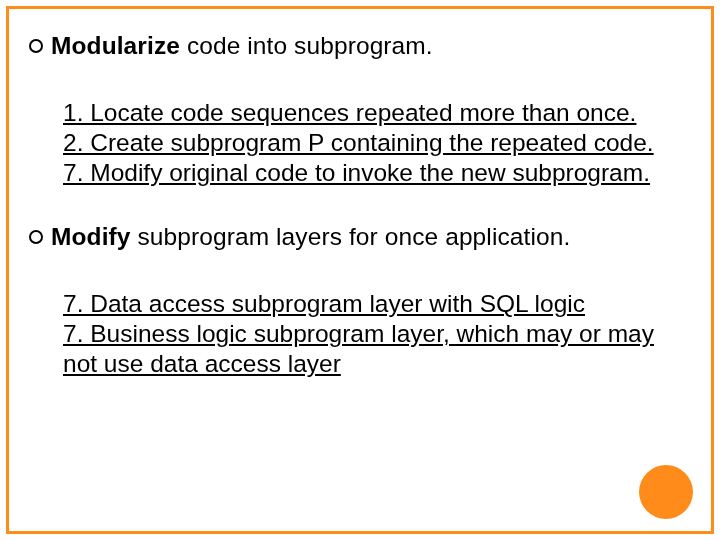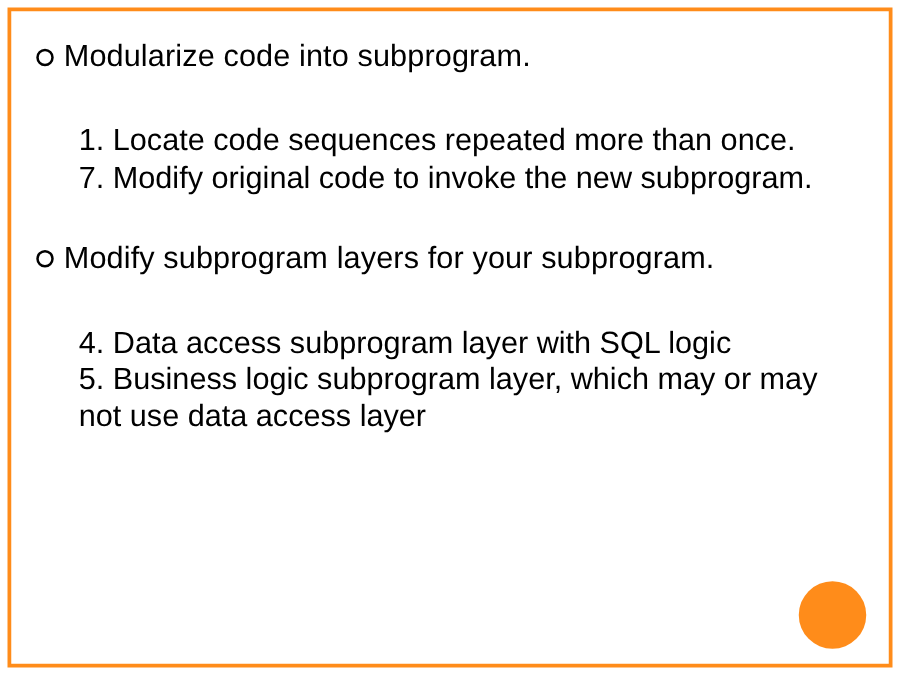--- a/index.html
+++ b/index.html
@@ -34,26 +34,27 @@
     border-radius: 50%;
     margin-right: 8px;
     flex-shrink: 0;
   }
   .heading-text {
     font-size: 24.5px;
     color: #000;
     line-height: 1.2;
     letter-spacing: 0.1px;
   }
-  .heading-text .bold { font-weight: 400; }
+  .heading-text .bold { font-weight: 700; }
   .list {
     padding-left: 34px;
     font-size: 24.5px;
     color: #000;
     line-height: 1.22;
+    text-decoration: underline;
   }
   .list .item { margin: 0; }
   .section2 { margin-top: 30px; }
   .orange-dot {
     position: absolute;
     right: 18px;
     bottom: 12px;
     width: 54px;
     height: 54px;
     background: #ff8c1a;
@@ -67,31 +68,32 @@
 
   <div class="section">
     <div class="heading-row">
       <span class="bullet-icon"></span>
       <span class="heading-text">
         <span class="bold">Modularize</span><span> code into subprogram.</span>
       </span>
     </div>
     <div class="list">
       <div class="item">1. Locate code sequences repeated more than once.</div>
+      <div class="item">2. Create subprogram P containing the repeated code.</div>
       <div class="item">7. Modify original code to invoke the new subprogram.</div>
     </div>
   </div>
 
   <div class="section section2">
     <div class="heading-row">
       <span class="bullet-icon"></span>
       <span class="heading-text">
-        <span class="bold">Modify</span><span> subprogram layers for your subprogram.</span>
+        <span class="bold">Modify</span><span> subprogram layers for once application.</span>
       </span>
     </div>
     <div class="list">
-      <div class="item">4. Data access subprogram layer with SQL logic</div>
-      <div class="item">5. Business logic subprogram layer, which may or may not use data access layer</div>
+      <div class="item">7. Data access subprogram layer with SQL logic</div>
+      <div class="item">7. Business logic subprogram layer, which may or may not use data access layer</div>
     </div>
   </div>
 
   <div class="orange-dot"></div>
 </div>
 
 </body></html>

